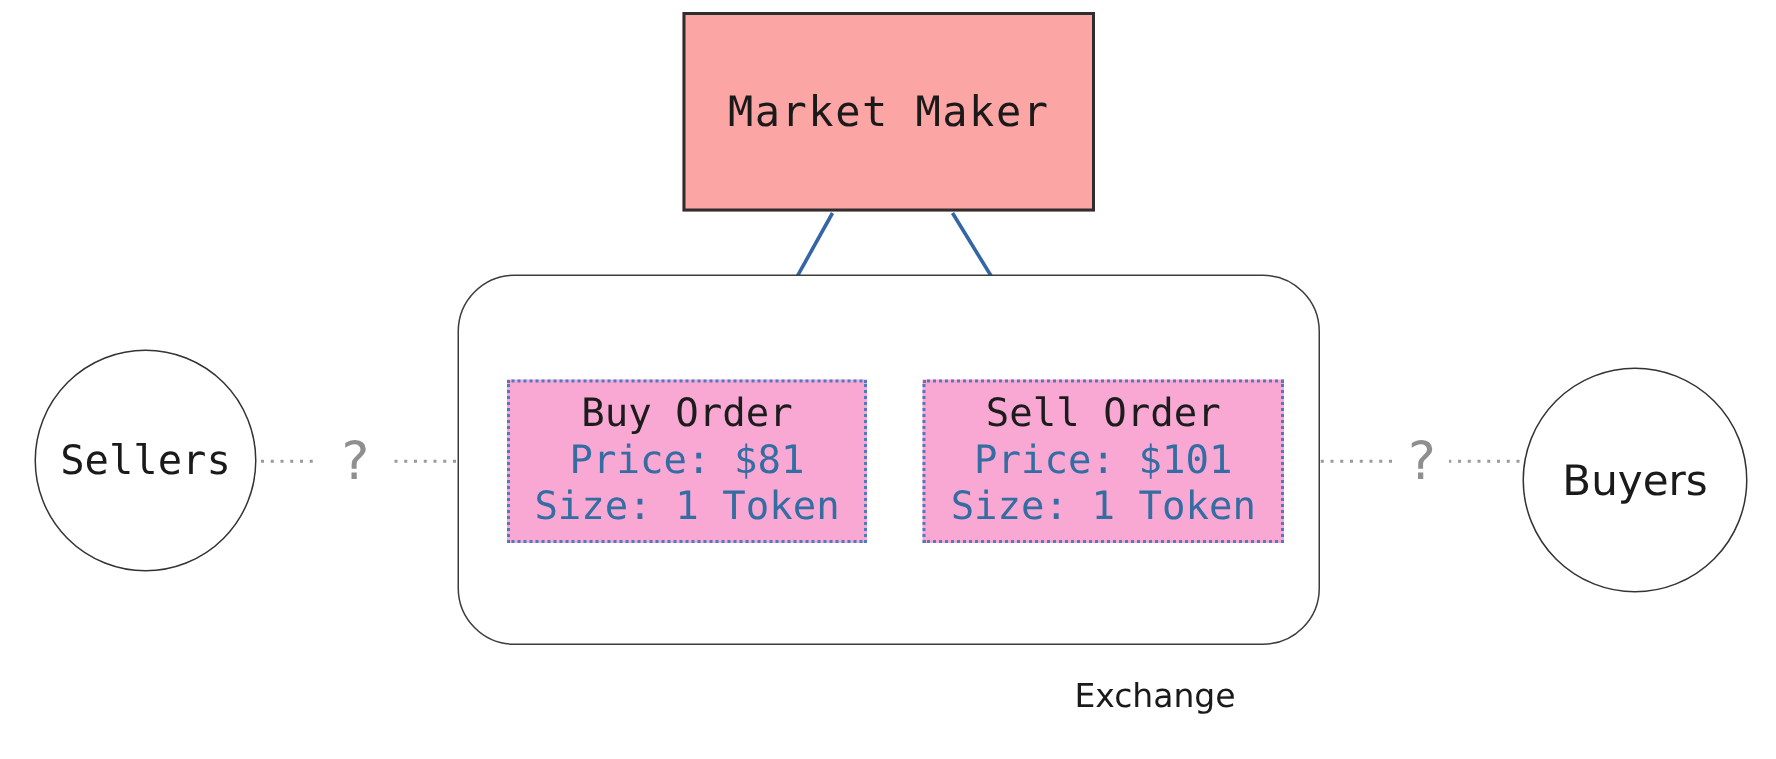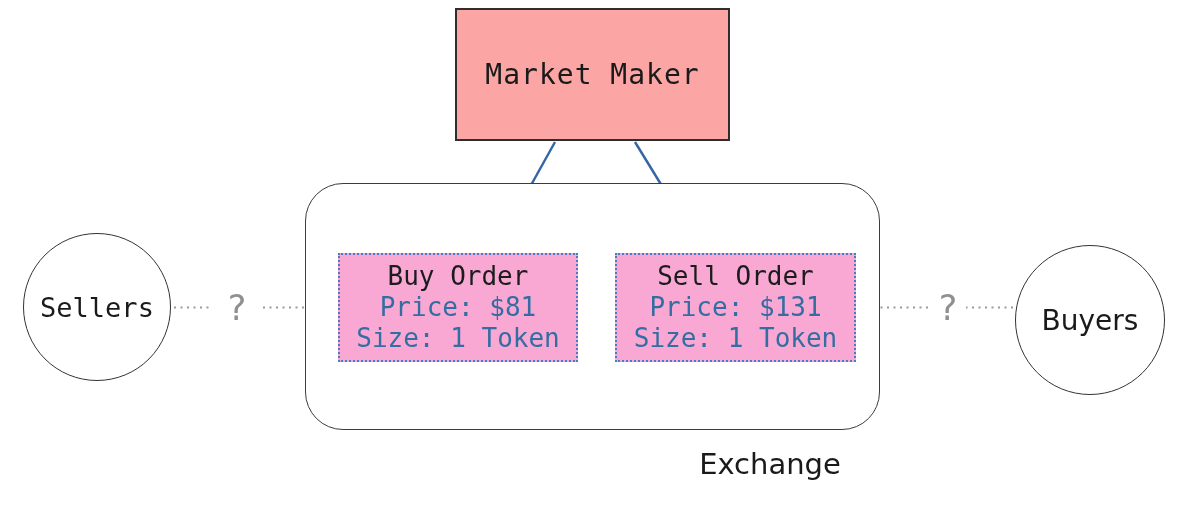--- a/index.html
+++ b/index.html
@@ -97,21 +97,21 @@
     height: 150px;
     font-family: "DejaVu Sans", sans-serif;
     font-size: 28px;
   }
   .exchange-label {
     left: 655px;
     top: 445px;
     width: 230px;
     height: 38px;
     font-family: "DejaVu Sans", sans-serif;
-    font-size: 29px;
+    font-size: 22px;
   }
   .qmark {
     position: absolute;
     width: 44px;
     height: 48px;
     display: flex;
     align-items: center;
     justify-content: center;
     color: #8f8f8f;
     font-family: "DejaVu Sans", sans-serif;
@@ -161,21 +161,21 @@
   <div class="node exchange-box"></div>
 
   <div class="order-box buy-box">
     <div class="order-title">Buy Order</div>
     <div class="order-line">Price: $81</div>
     <div class="order-line">Size: 1 Token</div>
   </div>
 
   <div class="order-box sell-box">
     <div class="order-title">Sell Order</div>
-    <div class="order-line">Price: $131</div>
+    <div class="order-line">Price: $101</div>
     <div class="order-line">Size: 1 Token</div>
   </div>
 
   <div class="node circle sellers-circle">
     <span>Sellers</span>
   </div>
 
   <div class="node circle buyers-circle">
     <span>Buyers</span>
   </div>

